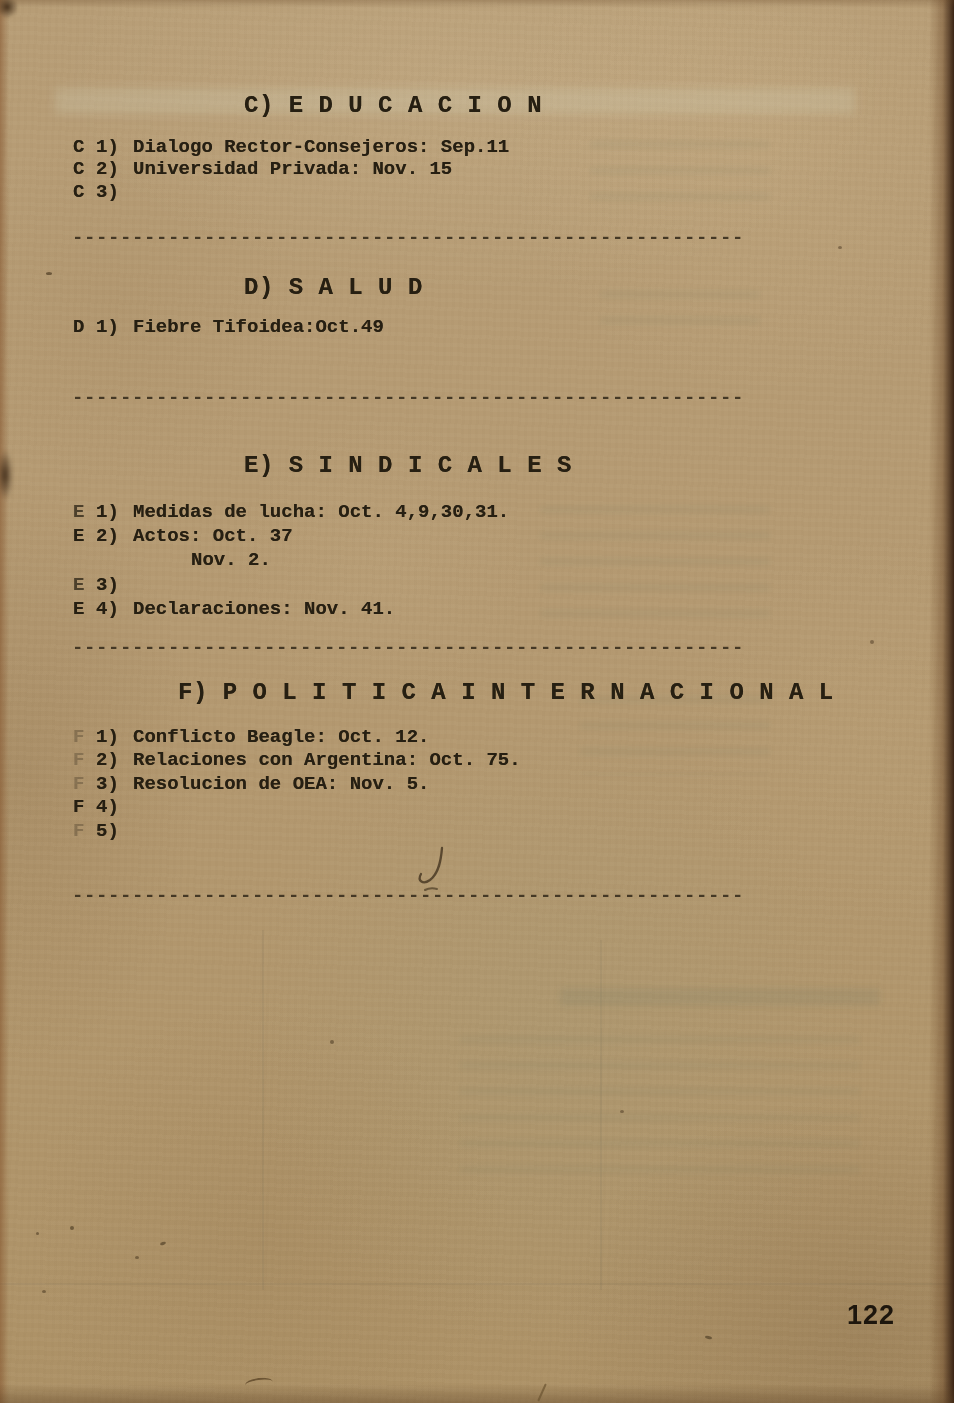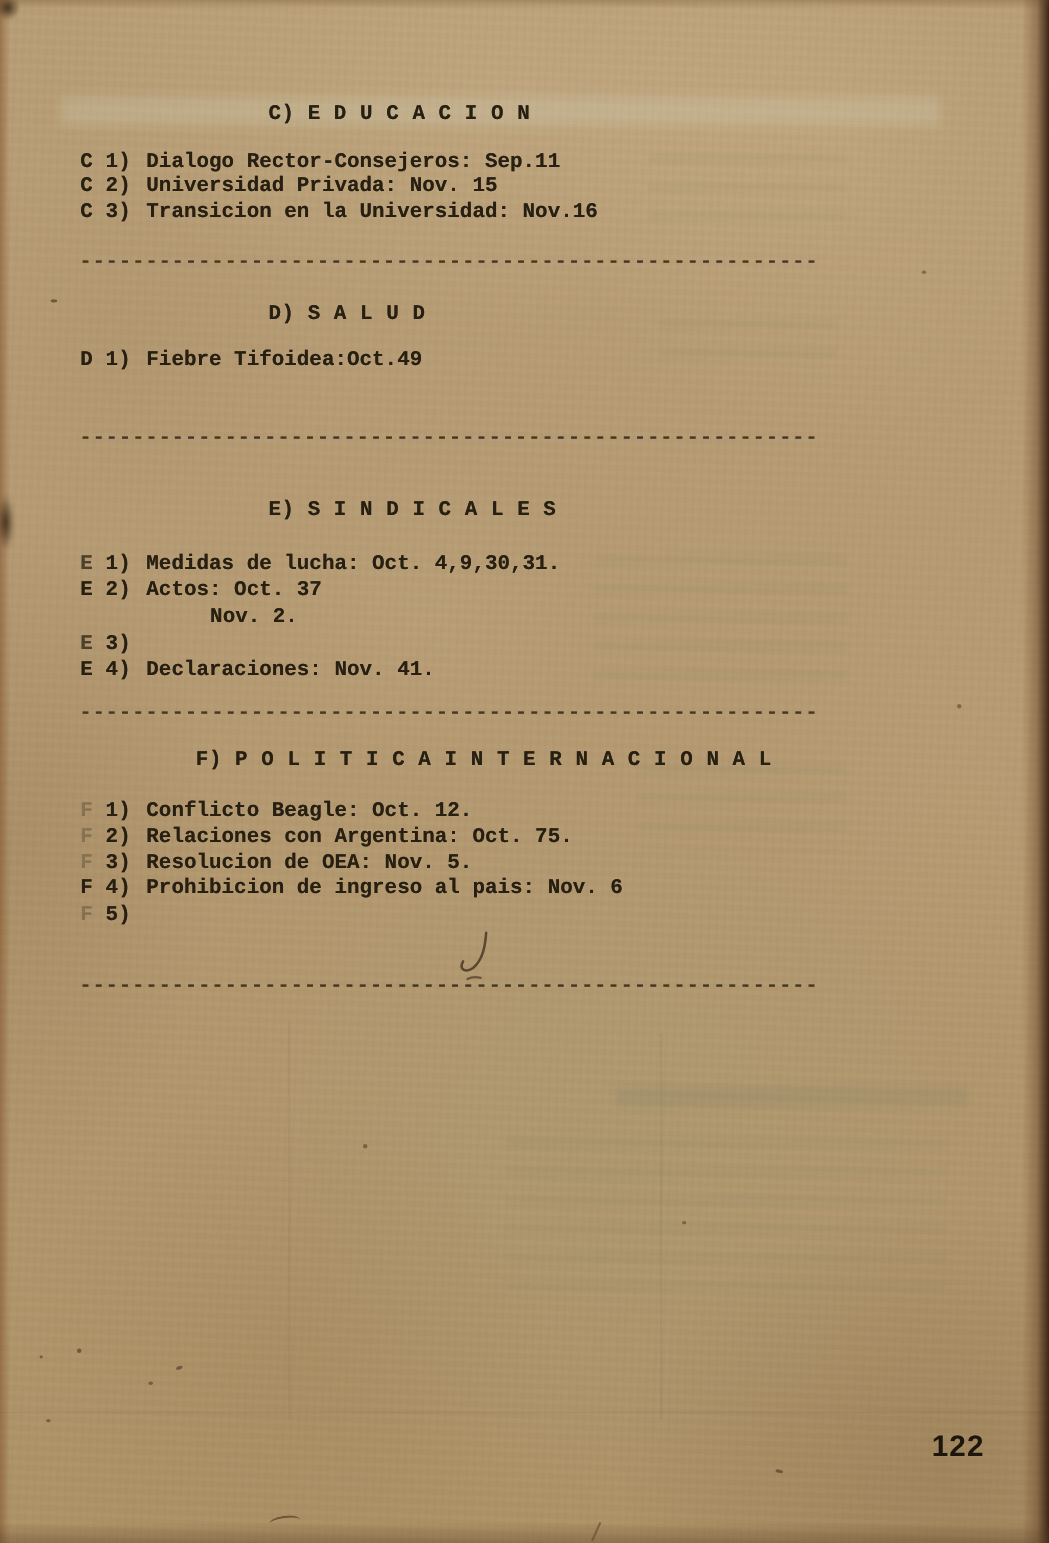--- a/index.html
+++ b/index.html
@@ -29,21 +29,21 @@
   }
   .grain{
     position:absolute;inset:0;pointer-events:none;
     background-image:
       repeating-linear-gradient(92deg, rgba(120,95,60,.035) 0 3px, transparent 3px 7px),
       repeating-linear-gradient(2deg, rgba(255,240,210,.03) 0 4px, transparent 4px 9px);
   }
   
   .tw{color:#261f12;font-weight:700;}
   .sec-title{
-    position:absolute;font-size:19px;letter-spacing:.5px;white-space:nowrap;
+    position:absolute;font-size:24px;letter-spacing:.5px;white-space:nowrap;
     text-shadow:0 0 .5px rgba(35,28,15,.75);
   }
   .rows{position:absolute;left:73px;}
   .row{display:flex;white-space:nowrap;font-size:19px;text-shadow:0 0 .5px rgba(35,28,15,.7);}
   #rows-c .row{line-height:22.3px;}
   #rows-d .row{line-height:22px;}
   #rows-e .row{line-height:24.2px;}
   #rows-f .row{line-height:23.4px;}
   .lbl{width:59px;flex:none;display:flex;}
   .letter{width:13px;flex:none;}
@@ -124,21 +124,20 @@
         <span class="letter">C</span>
         <span class="num">2)</span>
       </span>
     <span class="txt">Universidad Privada: Nov. 15</span>
   </div>
   <div class="row">
     <span class="lbl">
         <span class="letter">C</span>
         <span class="num">3)</span>
       </span>
-    <span class="txt">Transicion en la Universidad: Nov.16</span>
   </div>
 </div>
 
 <div class="rule" style="top:227px;">----------------------------------------------------------------</div>
 
 <div class="sec-title tw" style="left:244px;top:274px;">D) S A L U D</div>
 <div class="rows tw" id="rows-d" style="top:316px;">
   <div class="row">
     <span class="lbl">
         <span class="letter">D</span>
@@ -211,21 +210,20 @@
         <span class="letter ghosted">F</span>
         <span class="num">3)</span>
       </span>
     <span class="txt">Resolucion de OEA: Nov. 5.</span>
   </div>
   <div class="row">
     <span class="lbl">
         <span class="letter">F</span>
         <span class="num">4)</span>
       </span>
-    <span class="txt">Prohibicion de ingreso al pais: Nov. 6</span>
   </div>
   <div class="row">
     <span class="lbl">
         <span class="letter ghosted">F</span>
         <span class="num">5)</span>
       </span>
   </div>
 </div>
 
 <svg class="jmark" width="42" height="52" viewBox="0 0 42 52">

